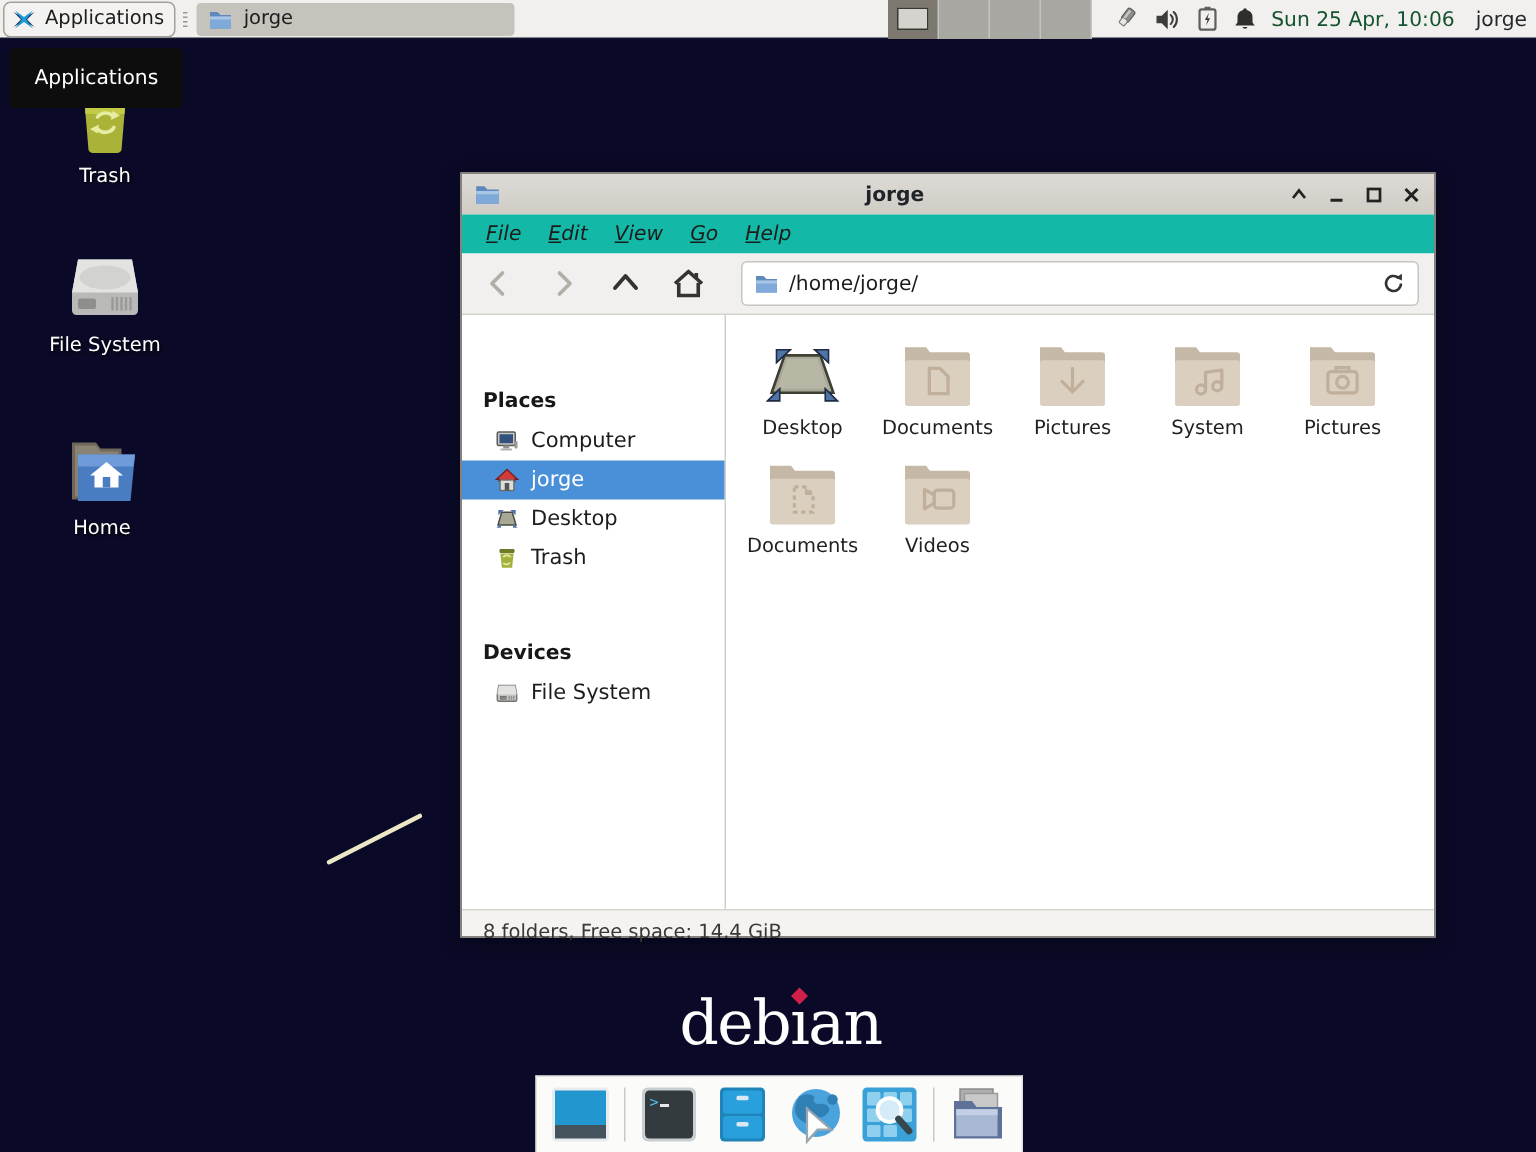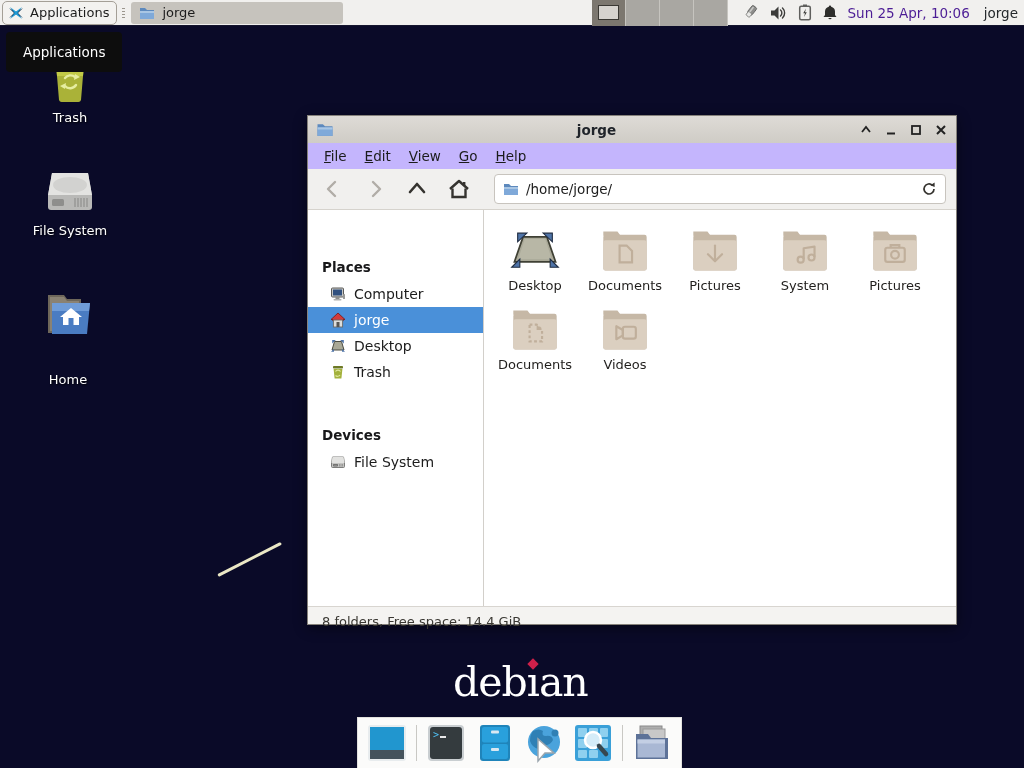--- a/index.html
+++ b/index.html
@@ -13,48 +13,48 @@
   .apps-button .label { font-size:13px; }
   .panel-handle { width:8px; height:20px; margin-left:2px; display:flex; flex-direction:column; justify-content:center; align-items:center; gap:2px; }
   .panel-handle i { width:3px; height:1px; background:#9b968e; display:block; }
   .task-button { display:flex; align-items:center; gap:7px; height:22px; width:212px; margin-left:4px; padding:0 8px; background:#c6c3bd; border-radius:3px; }
   .panel-spacer { flex:1; }
   .ws-switcher { display:flex; height:26px; }
   .ws-cell { width:34px; height:26px; background:#a9a7a2; border-right:1px solid #c6c4bf; position:relative; }
   .ws-cell.active { background:#7c776f; }
   .ws-cell.active .ws-win { position:absolute; left:6px; top:5px; width:21px; height:15px; background:#d6d3ce; border:1px solid #3a3833; }
   .tray { display:flex; align-items:center; gap:10px; margin:0 10px 0 12px; }
-  .clock { font-size:13.5px; color:#4c1d95; margin-right:14px; }
+  .clock { font-size:13.5px; color:#14532d; margin-right:14px; }
   .panel-user { font-size:13.5px; color:#24282b; margin-right:6px; }
 
   
   .tooltip { position:absolute; left:6px; top:32px; height:40px; line-height:40px; padding:0 17px; background:#0d0d0d; color:#fff; border-radius:4px; font-size:13.5px; z-index:60; }
 
   
   .desk-icon { position:absolute; width:104px; display:flex; flex-direction:column; align-items:center; z-index:5; }
   .desk-icon .lbl { margin-top:8px; color:#fff; font-size:13px; text-shadow:1px 1px 2px #000; }
   .di-trash { left:18px; top:54px; }
   .di-fs    { left:18px; top:169px; }
-  .di-home  { left:16px; top:291px;gap:27px; }
+  .di-home  { left:16px; top:291px; }
 
   
   .stray-line { position:absolute; left:218px; top:574px; width:71px; height:3px; background:#ebe8c6; border-radius:2px; transform:rotate(-27deg); transform-origin:left center; z-index:4; }
 
   
   .debian { position:absolute; left:453px; top:658px; font-family:"DejaVu Serif","Liberation Serif",serif; font-size:41px; color:#fff; letter-spacing:-1px; z-index:3; }
   .debian .i-wrap { position:relative; }
   .debian-dot { position:absolute; left:2px; top:2px; width:8px; height:8px; background:#d0204a; transform:rotate(45deg); }
 
   
   .window { position:absolute; left:307px; top:115px; width:650px; height:510px; background:#fff; border:1px solid #85817a; box-shadow:0 3px 12px rgba(0,0,0,.45); z-index:10; display:flex; flex-direction:column; }
   .titlebar { height:27px; background:linear-gradient(#dedbd6,#cfccc6); display:flex; align-items:center; padding:0 8px; }
   .titlebar .title { flex:1; text-align:center; font-weight:bold; font-size:13.5px; color:#20242a; }
   .tb-buttons { display:flex; gap:11px; align-items:center; }
   .tb-btn { width:14px; height:14px; display:flex; align-items:center; justify-content:center; }
-  .menubar { height:26px; background:#c4b5fd; display:flex; align-items:flex-end; padding-left:7px; }
+  .menubar { height:26px; background:#14b8a6; display:flex; align-items:flex-end; padding-left:7px;font-style:italic; }
   .menu-item { padding:0 9px; height:26px; line-height:26px; font-size:13.5px; }
   .toolbar { height:41px; background:#f1f0ee; border-bottom:1px solid #d6d3cd; display:flex; align-items:center; padding:0 10px; gap:12px; }
   .tool-btn { width:30px; height:30px; display:flex; align-items:center; justify-content:center; border-radius:3px; }
   .pathbar { flex:1; height:30px; margin-left:8px; background:#fff; border:1px solid #c8c4be; border-radius:4px; display:flex; align-items:center; padding:0 8px; gap:7px; }
   .pathbar .path-text { flex:1; font-size:13.5px; color:#1b1b1b; }
   .win-body { flex:1; display:flex; min-height:0; }
   .sidebar { width:176px; background:#fff; border-right:1px solid #d2cfca; padding-top:7px; }
   .side-header { font-weight:bold; font-size:13.5px; padding:6px 0 6px 14px; color:#18181a;margin-top:36px; }
   .side-row { display:flex; align-items:center; gap:8px; height:26px; padding-left:22px; font-size:14px; }
   .side-row.selected { background:#4a90d9; color:#fff; }

